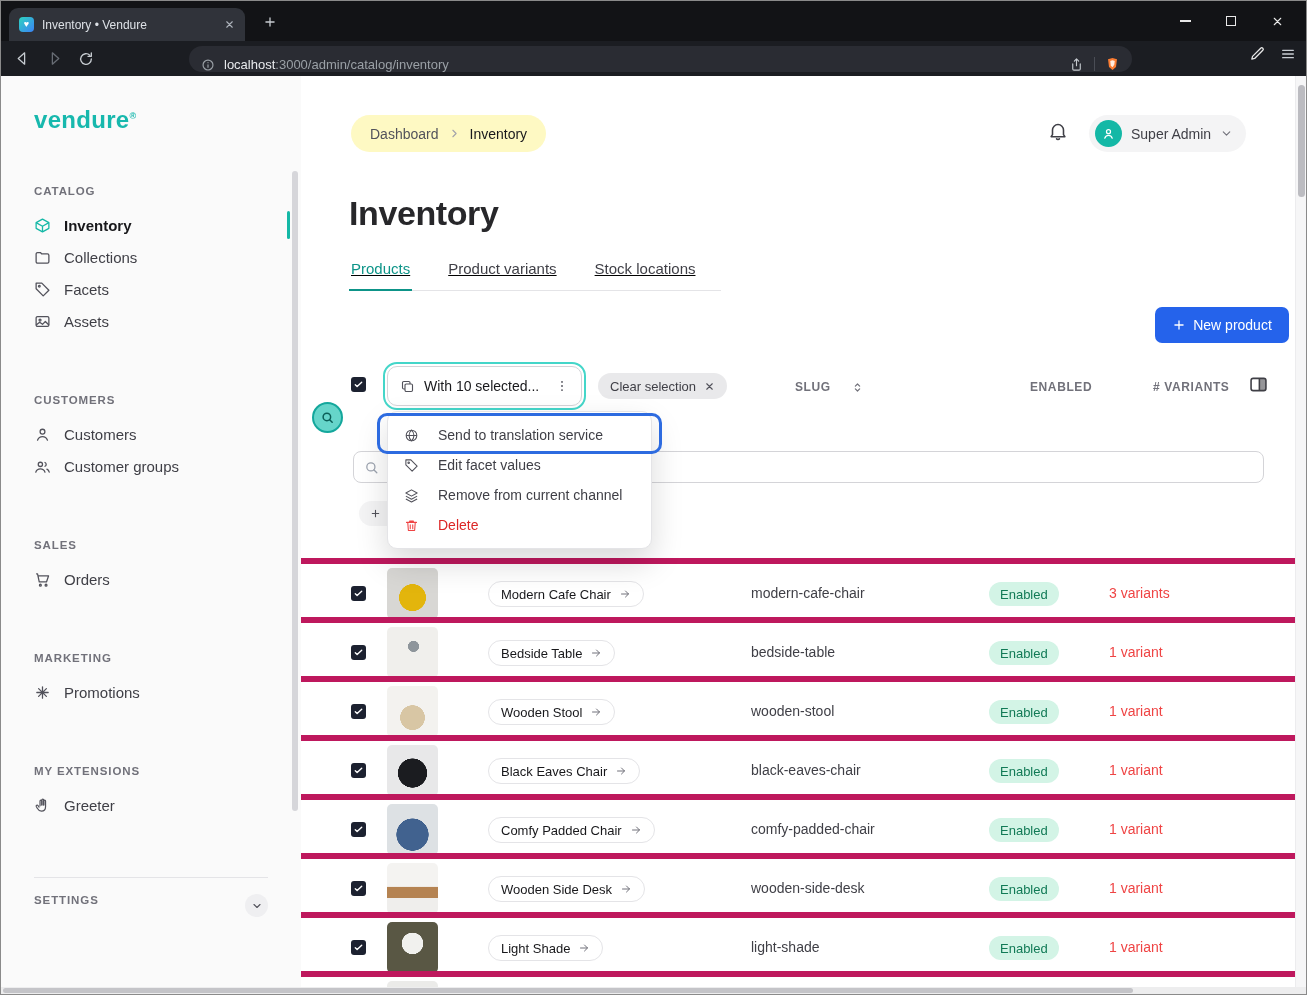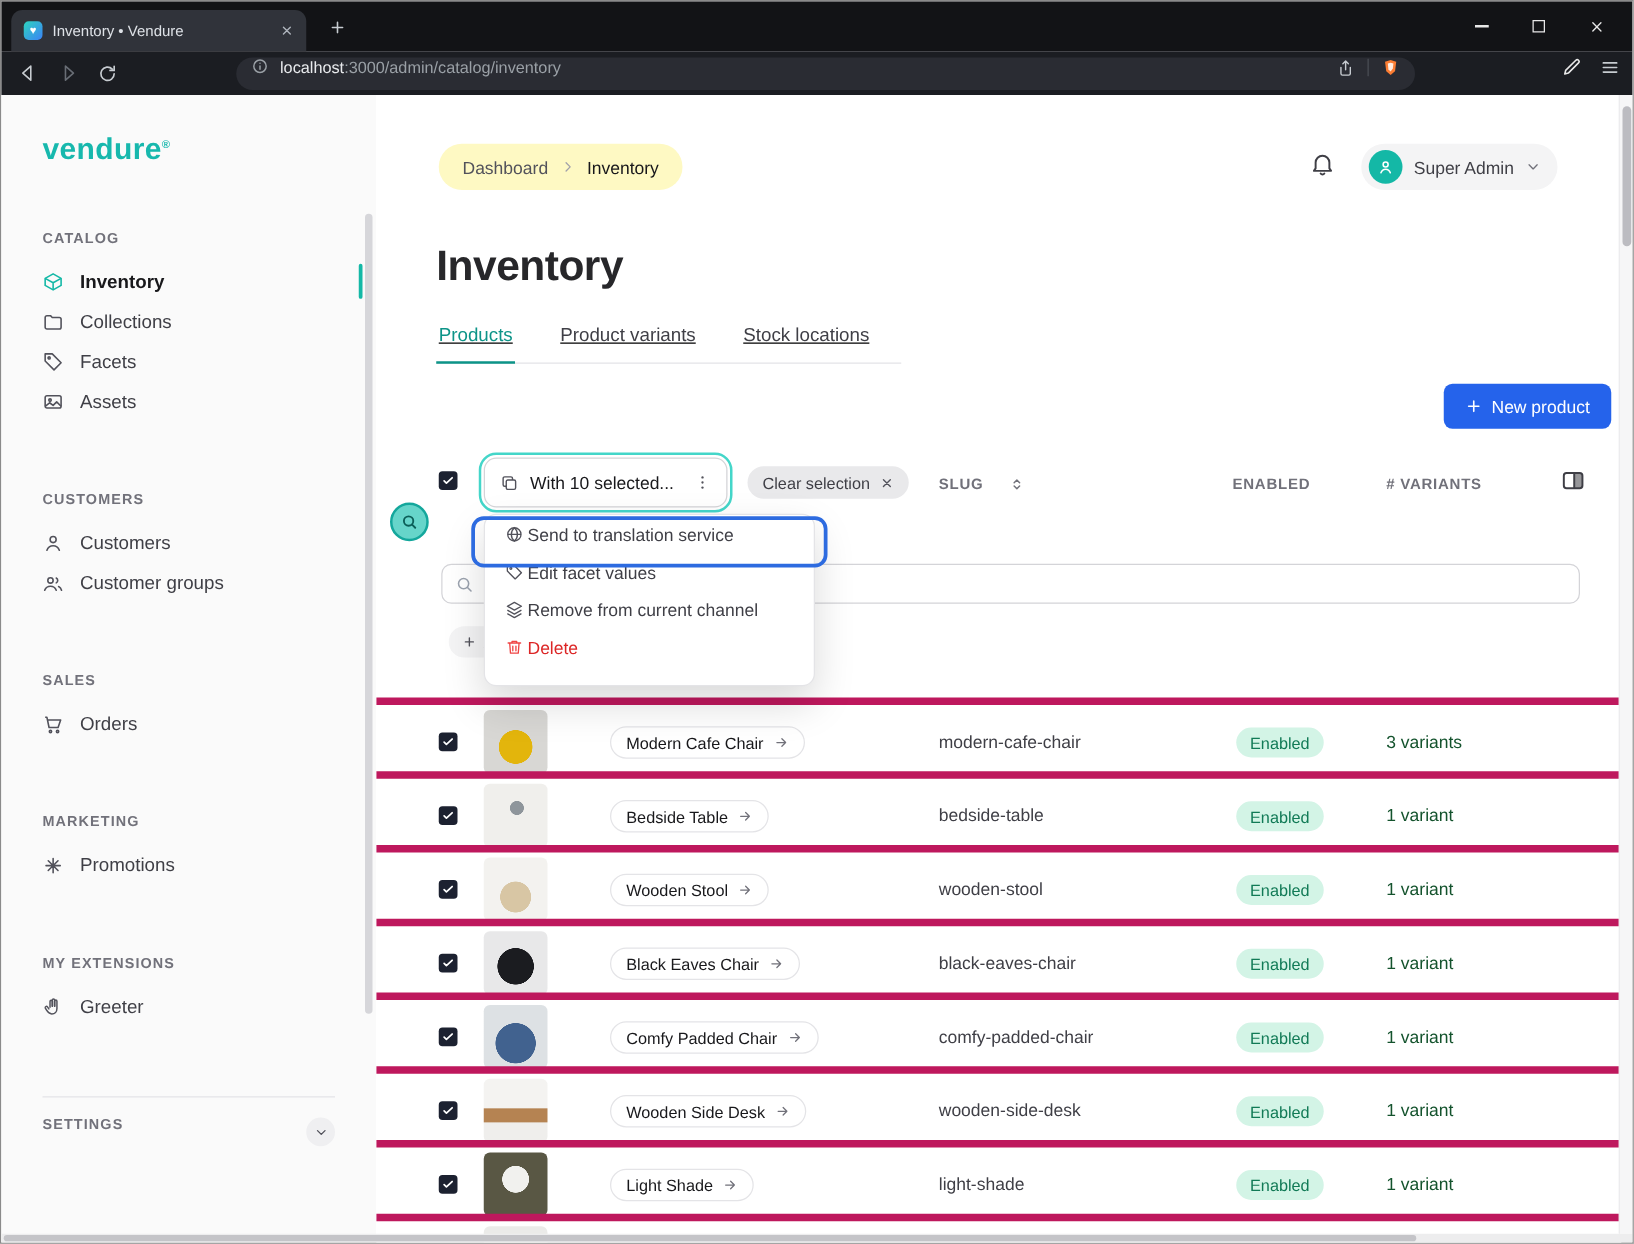--- a/index.html
+++ b/index.html
@@ -15,21 +15,21 @@
   .tab-close { color:#aeb4bc; }
   .newtab { position:absolute; left:258px; top:10px; width:22px; height:22px; color:#c7ccd1; display:flex; align-items:center; justify-content:center; }
   .wincontrols { position:absolute; right:6px; top:0; height:40px; display:flex; align-items:center; }
   .winbtn { width:46px; height:32px; display:flex; align-items:center; justify-content:center; }
   .min-glyph { width:11px; height:1.5px; background:#e8e8e8; }
   .max-glyph { width:10px; height:10px; border:1.5px solid #e8e8e8; }
 
   .urlrow { position:absolute; left:0; top:40px; right:0; height:35px; background:#1b1d22; display:flex; align-items:center; }
   .navbtns { display:flex; align-items:center; margin-left:10px; gap:10px; }
   .navbtn { width:22px; height:22px; display:flex; align-items:center; justify-content:center; }
-  .urlpill { position:absolute; left:188px; top:5px; width:943px; height:26px; background:#2a2c33; border-radius:13px; display:flex; align-items:flex-start; padding:0 12px; gap:9px; }
+  .urlpill { position:absolute; left:188px; top:5px; width:943px; height:26px; background:#2a2c33; border-radius:13px; display:flex; align-items:flex-end; padding:0 12px; gap:9px; }
   .urltext { font-size:13px; color:#9aa0a6; white-space:nowrap; }
   .urltext .host { color:#e8eaed; }
   .url-right { margin-left:auto; display:flex; align-items:center; gap:10px; }
   .url-divider { width:1px; height:14px; background:#4a4d55; }
   .chrome-right { position:absolute; right:10px; top:44px; display:flex; align-items:center; gap:14px; }
 
   
   .sidebar { position:absolute; left:0; top:75px; width:300px; bottom:0; background:#fafafa; overflow:hidden; }
   .logo { margin:30px 0 0 33px; font-size:24px; font-weight:600; color:#17b8ad; letter-spacing:.3px; }
   .logo sup { font-size:9px; color:#17b8ad; }
@@ -71,45 +71,45 @@
   .chk { width:15px; height:15px; background:#1c2130; border-radius:3px; display:flex; align-items:center; justify-content:center; color:#fff; cursor:pointer; }
   .bulk-chk { position:absolute; left:50px; top:301px; }
 
   .withsel { position:absolute; left:86px; top:290px; width:195px; height:40px; background:#fff; border:1px solid #d4d4d8; border-radius:10px; display:flex; align-items:center; gap:9px; padding:0 12px; font-size:14px; color:#18181b; outline:2px solid #44d6c9; outline-offset:2px; cursor:pointer; }
   .withsel .icn { color:#52525b; display:flex; }
   .withsel .kebab { margin-left:auto; color:#52525b; display:flex; }
 
   .clearchip { position:absolute; left:297px; top:297px; height:26px; background:#e9e9eb; border-radius:13px; display:flex; align-items:center; gap:8px; padding:0 12px; font-size:13px; color:#3f3f46; cursor:pointer; }
   .clearchip .x { color:#52525b; display:flex; }
 
-  .colhdr { position:absolute; top:304px; font-size:12px; font-weight:700; color:#71717a; letter-spacing:.6px; display:flex; align-items:center; gap:20px; }
+  .colhdr { position:absolute; top:304px; font-size:12px; font-weight:700; color:#71717a; letter-spacing:.6px; display:flex; align-items:center; gap:20px;margin-left:44px; }
   .colhdr.slug { left:450px; cursor:pointer; }
   .colhdr.enabled { left:685px; }
   .colhdr.variants { left:808px; }
   .colbtn { position:absolute; left:947px; top:298px; color:#3f3f46; cursor:pointer; }
 
   .searchband { position:absolute; left:52px; top:375px; width:911px; height:32px; border:1px solid #d4d4d8; border-radius:8px; display:flex; align-items:center; gap:8px; padding:0 10px; }
   .searchband input { border:none; outline:none; flex:1; font-size:14px; font-family:inherit; color:#3f3f46; background:transparent; }
   .searchband .icn { color:#9ca3af; display:flex; }
 
   .addfilter { position:absolute; left:58px; top:425px; height:25px; background:#f4f4f5; border-radius:13px; display:flex; align-items:center; gap:6px; padding:0 11px; font-size:13px; color:#52525b; cursor:pointer; }
 
   .rows { position:absolute; left:0; top:482px; right:0; }
   .row { position:relative; height:59px; border-top:6px solid #be185d; }
   .row .chk { position:absolute; left:50px; top:22px; }
   .thumb { position:absolute; left:86px; top:4px; width:51px; height:51px; border-radius:5px; cursor:pointer; }
   .namechip { position:absolute; left:187px; top:17px; height:26px; border:1px solid #e4e4e7; background:#fff; border-radius:13px; display:flex; align-items:center; gap:8px; padding:0 12px; font-size:13px; color:#18181b; cursor:pointer; white-space:nowrap; }
   .namechip .arr { color:#71717a; display:flex; }
   .slugcell { position:absolute; left:450px; top:21px; font-size:14px; color:#3f3f46; }
   .badge { position:absolute; left:688px; top:18px; height:24px; background:#d3f4e6; color:#117a56; border-radius:12px; display:flex; align-items:center; padding:0 11px; font-size:13px; font-weight:500; }
-  .varcell { position:absolute; left:808px; top:21px; font-size:14px; color:#14532d; }
+  .varcell { position:absolute; left:808px; top:21px; font-size:14px; color:#ef4444; }
 
   
   .menu { position:absolute; left:86px; top:335px; width:265px; background:#fff; border:1px solid #e4e4e7; border-radius:10px; box-shadow:0 14px 32px rgba(0,0,0,.15); padding:8px 6px; z-index:5; }
-  .menuitem { height:30px; display:flex; gap:3px; padding:0 10px; font-size:14px; color:#3f3f46; border-radius:6px; cursor:pointer; }
+  .menuitem { height:30px; display:flex; align-items:center; gap:19px; padding:0 10px; font-size:14px; color:#3f3f46; border-radius:6px; cursor:pointer; }
   .menuitem .icn { color:#52525b; display:flex; }
   .menuitem.danger { color:#dc2626; }
   .menuitem.danger .icn { color:#ef4444; }
 
   
   .anno-box { position:absolute; left:76px; top:337px; width:285px; height:41px; border:3px solid #2d6be0; border-radius:10px; z-index:6; pointer-events:none; }
   .anno-circle { position:absolute; left:11px; top:326px; width:31px; height:31px; border-radius:50%; background:#66d5ca; border:2px solid #14a79c; display:flex; align-items:center; justify-content:center; color:#0b5f58; z-index:7; }
 
   
   .vscroll { position:absolute; right:0; top:75px; width:11px; bottom:7px; background:#f6f6f7; border-left:1px solid #ececee; }

